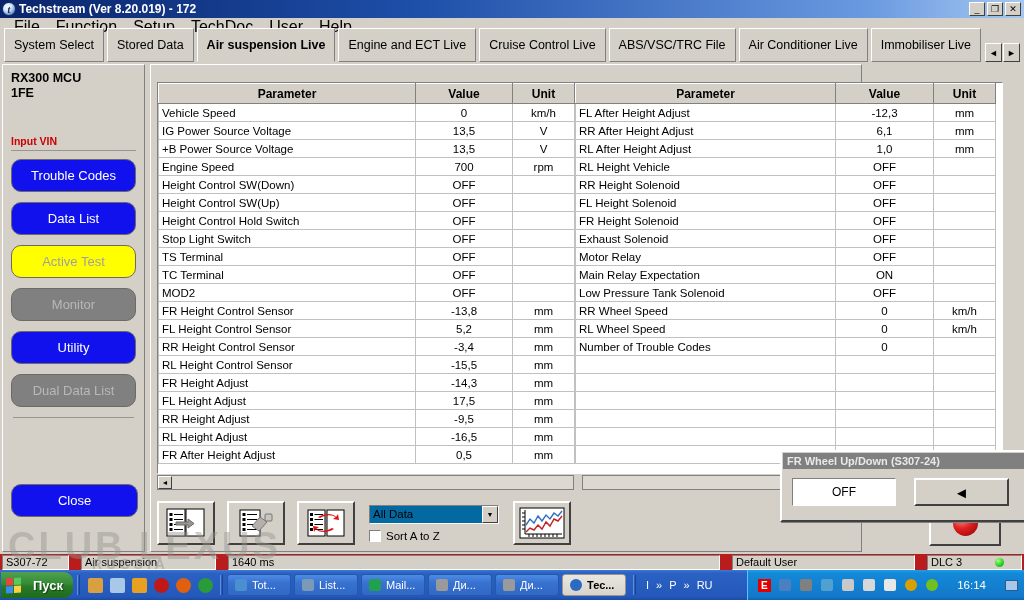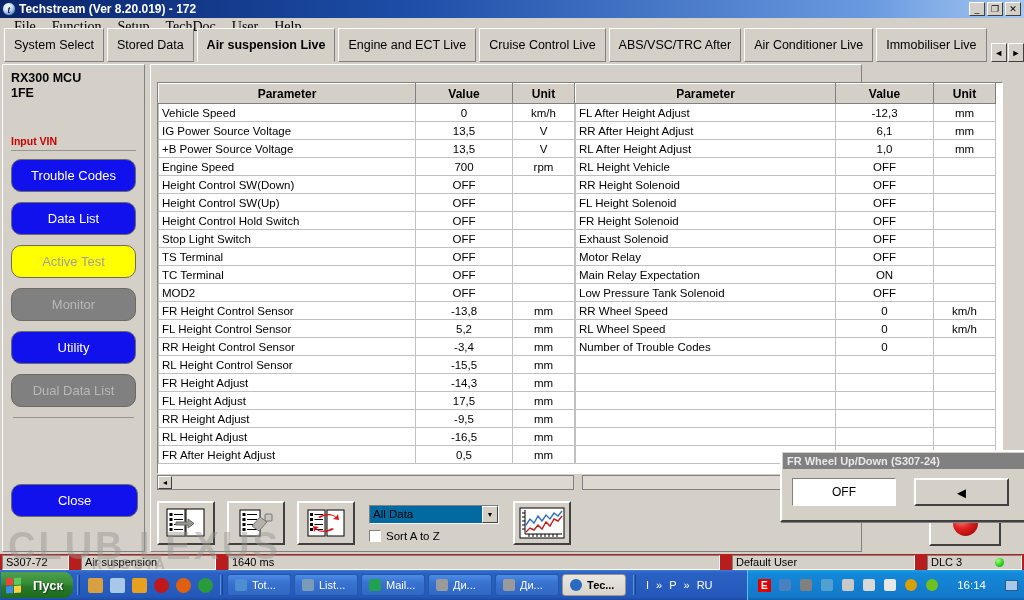--- a/index.html
+++ b/index.html
@@ -44,21 +44,21 @@
     font-family: "Liberation Sans", sans-serif;
   }
 
   
   .menubar {
     position: absolute; left: 0; top: 18px; width: 1024px; height: 19px;
     background: #d4d0c8; display: flex; align-items: center;
     padding-left: 6px; border-bottom: 1px solid #d4d0c8;
   }
   .menuitem {
-    font-size: 14px; color: #000; padding: 0 8px; white-space: nowrap; font-family: Liberation Serif, serif;
+    font-size: 16px; color: #000; padding: 0 8px; white-space: nowrap;
   }
 
   
   .tabbar {
     position: absolute; left: 0; top: 40px; width: 1024px; height: 22px;
     display: flex; align-items: flex-end; padding-left: 4px;
     background: #d4d0c8;
   }
   .tab {
     height: 20px; padding: 16px 9px;
@@ -343,21 +343,21 @@
       <div class="menuitem">User</div>
       <div class="menuitem">Help</div>
     </div>
 
   <div class="tabbar" id="tabbar">
       <div class="tab">System Select</div>
       <div class="tab">Stored Data</div>
       <div class="tab active">Air suspension Live</div>
       <div class="tab">Engine and ECT Live</div>
       <div class="tab">Cruise Control Live</div>
-      <div class="tab">ABS/VSC/TRC After</div>
+      <div class="tab">ABS/VSC/TRC File</div>
       <div class="tab">Air Conditioner Live</div>
       <div class="tab">Immobiliser Live</div>
       <div class="tabnav">◄</div>
       <div class="tabnav">►</div>
     </div>
 
   <div class="sidebar">
     <div class="mcu-name">RX300 MCU</div>
     <div class="mcu-name">1FE</div>
     <div class="input-vin">Input VIN</div>

